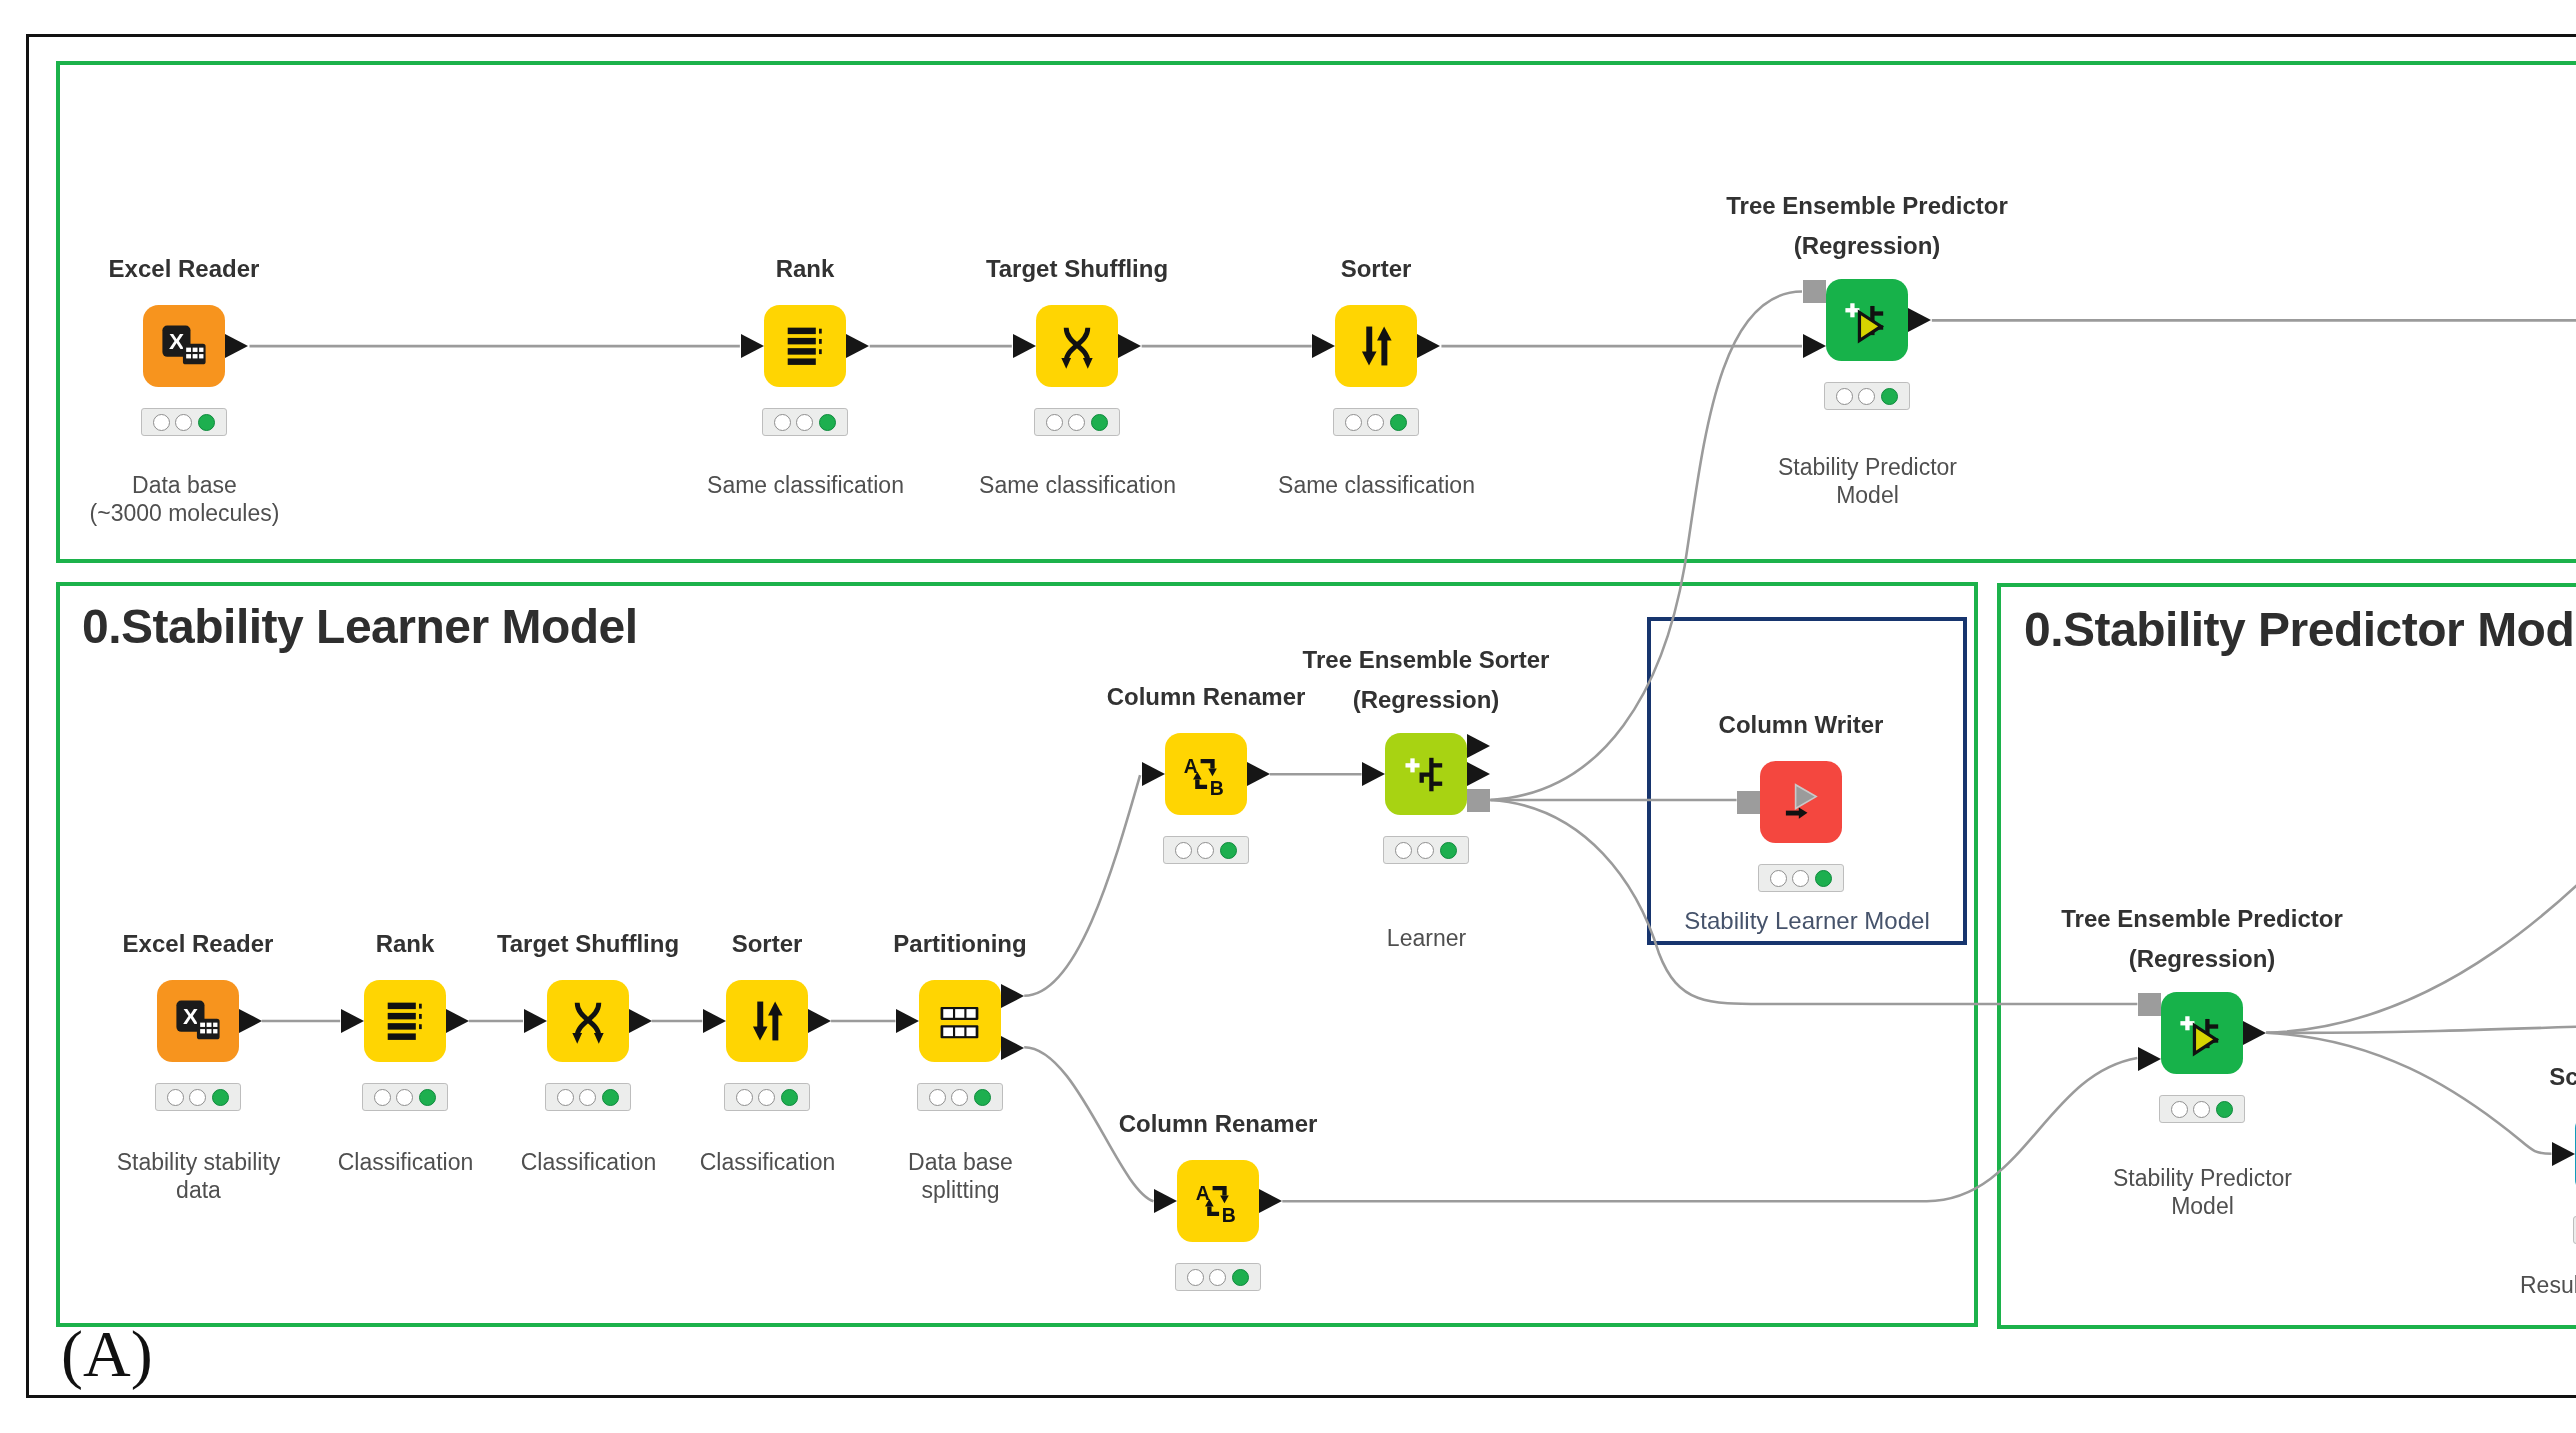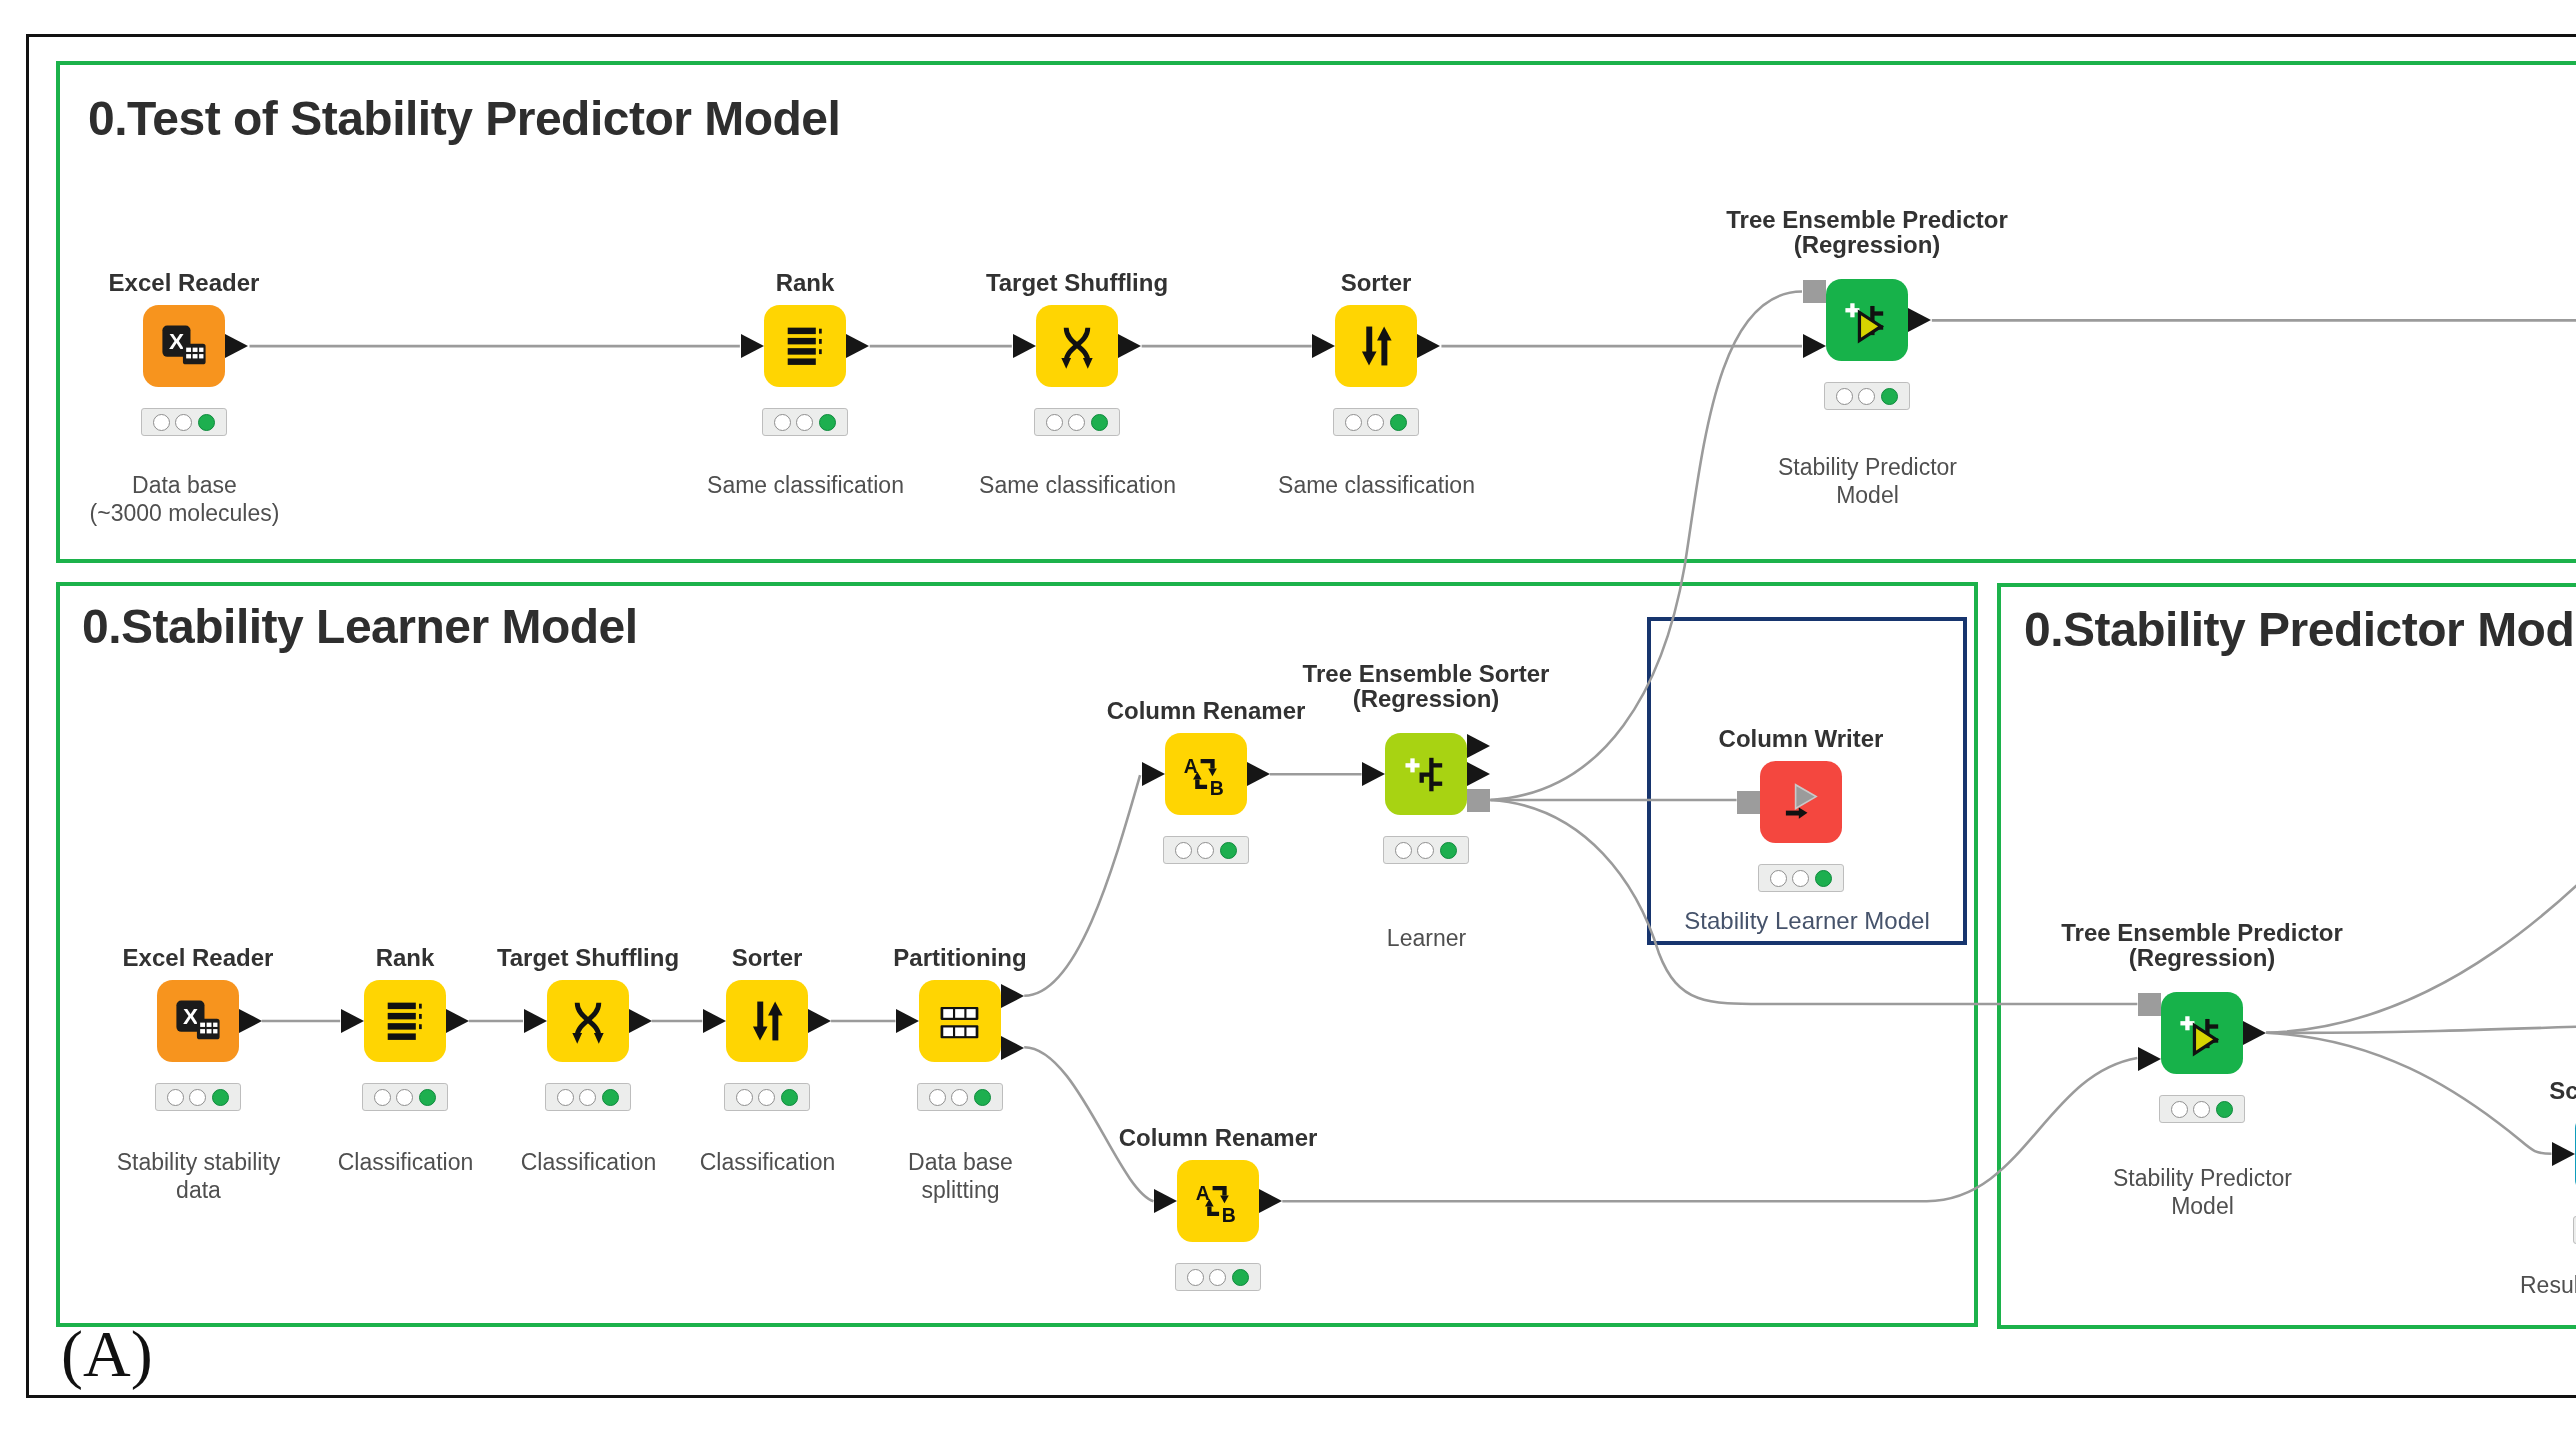--- a/index.html
+++ b/index.html
@@ -11,21 +11,21 @@
   .sec-title{position:absolute;font-size:48px;font-weight:bold;color:#2e2e2e;letter-spacing:-0.5px;white-space:nowrap;}
   .blue-box{position:absolute;left:1647px;top:617px;width:320px;height:328px;border:4.6px solid #17356e;box-sizing:border-box;}
   .blue-box-label{position:absolute;left:0;bottom:6.2px;width:100%;text-align:center;font-size:24px;color:#46536b;}
   svg.wires{position:absolute;left:0;top:0;z-index:2;}
   .wire{fill:none;stroke:#9b9b9b;stroke-width:5px;}
   .node-group{position:absolute;z-index:3;}
   .node{position:absolute;left:0;top:0;width:82px;height:82px;border-radius:15.5px;}
   .c-orange{background:#f7941e;} .c-yellow{background:#ffd502;} .c-green{background:#17b24a;}
   .c-lgreen{background:#a8d312;} .c-red{background:#f4473f;} .c-teal{background:#0e9dbb;}
   .node svg.icon{position:absolute;left:14.4px;top:14.4px;width:54px;height:54px;}
-  .nlabel{position:absolute;left:-165px;width:412px;text-align:center;font-weight:bold;font-size:24px;line-height:25px;color:#323232;white-space:pre-line;margin-top:21px;}
+  .nlabel{position:absolute;left:-165px;width:412px;text-align:center;font-weight:bold;font-size:24px;line-height:40px;color:#323232;white-space:pre-line;}
   .lab1{top:-56px;} .lab2{top:-93px;}
   .ncap{position:absolute;left:-139px;width:361px;text-align:center;font-size:23px;line-height:28px;color:#4f4f4f;white-space:pre-line;}
   .lights{position:absolute;left:-2.1px;top:103px;width:86px;height:28px;background:#ecedec;border:1px solid #bdbdbd;border-radius:3.1px;display:flex;align-items:center;justify-content:center;gap:5.7px;box-sizing:border-box;}
   .dot{width:17px;height:17px;border-radius:50%;background:#fff;border:1.5px solid #8f8f8f;box-sizing:border-box;}
   .dot.on{background:#1daf4f;border-color:#0f8a3d;}
   .p-in,.p-out{position:absolute;width:0;height:0;border-top:12px solid transparent;border-bottom:12px solid transparent;border-left:23px solid #161616;}
   .p-in{left:-23px;} .p-out{left:82px;}
   .p-sq{position:absolute;width:23px;height:23px;background:#9c9c9c;}
 </style>
 </head>
@@ -33,21 +33,20 @@
 
 <div id="canvas">
 
   <div class="outer-frame"></div>
   <div class="figure-label">(A)</div>
 
   <div class="section" style="left:56px;top:61px;width:2946px;height:502px;"></div>
   <div class="section" style="left:56px;top:582px;width:1922px;height:745px;"></div>
   <div class="section" style="left:1997px;top:583px;width:1005px;height:746px;"></div>
 
-  <div class="sec-title" style="left:88px;top:91px;">0.Test of Stability Predictor Model</div>
   <div class="sec-title" style="left:82px;top:599px;">0.Stability Learner Model</div>
   <div class="sec-title" style="left:2024px;top:602px;">0.Stability Predictor Model</div>
 
   <div class="blue-box">
     <div class="blue-box-label">Stability Learner Model</div>
   </div>
 
   <svg class="wires" width="3058" height="1433" viewBox="0 0 5936 2782">
     <path class="wire" d="M 484 672 H 1436"></path>
     <path class="wire" d="M 1688 672 H 1964"></path>

